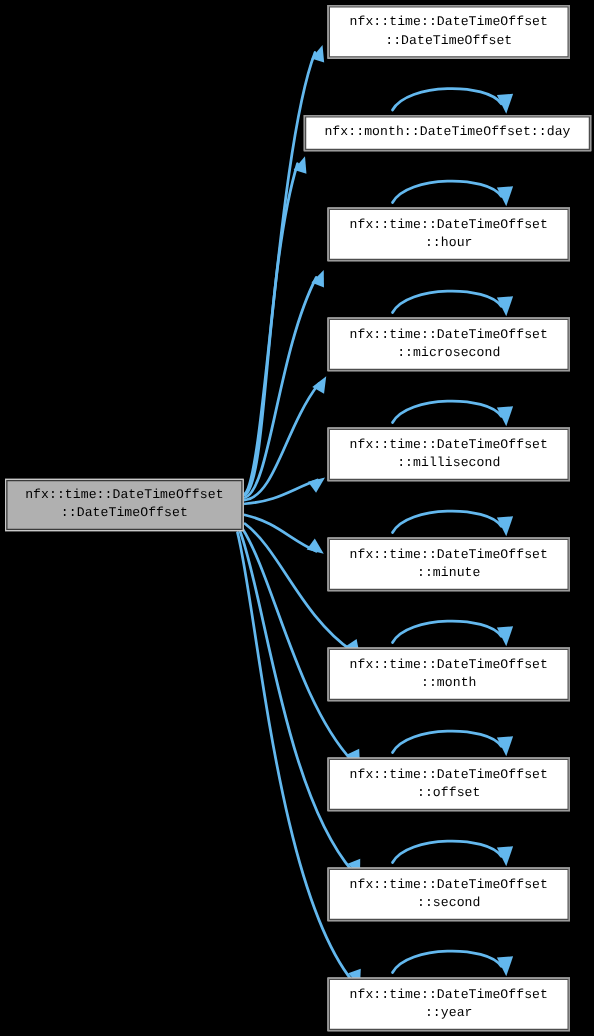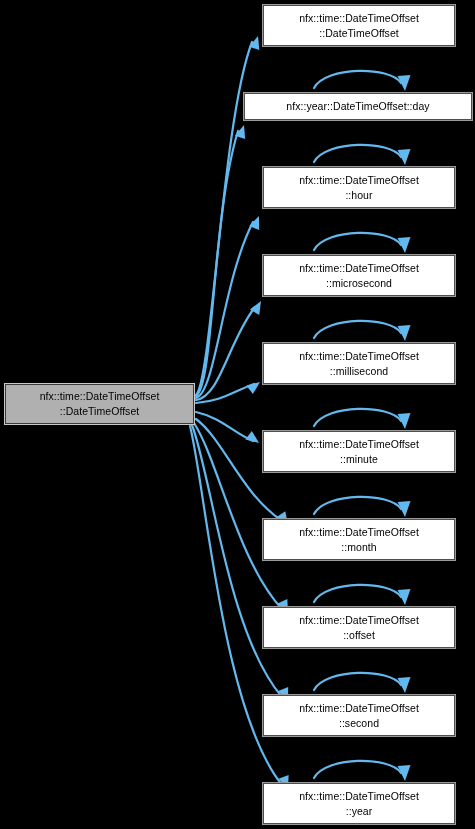--- a/index.html
+++ b/index.html
@@ -33,20 +33,21 @@
     text-align: center;
     border: 1px solid #9a9a9a;
     outline: 1px solid #4d4d4d;
     outline-offset: -2px;
     background: #ffffff;
     color: #000000;
     font-size: 10.5px;
     line-height: 15px;
     letter-spacing: 0.05px;
     white-space: pre-line;
+    font-family: Liberation Mono, monospace;
   }
   .node.root {
     background: #b0b0b0;
     border: 1px solid #c9c9c9;
     outline: 1px solid #3a3a3a;
   }
   .node-label {
     display: block;
     padding: 0 3px;
   }
@@ -93,21 +94,21 @@
       <path d="M314,690 C326,668 390,668 401,685" fill="none" stroke="#63b8ee" stroke-width="2.2" stroke-linecap="round"></path>
       <polygon points="405,693 397.5,678 410.5,677" fill="#63b8ee"></polygon>
       <path d="M314,778 C326,756 390,756 401,773" fill="none" stroke="#63b8ee" stroke-width="2.2" stroke-linecap="round"></path>
       <polygon points="405,781 397.5,766 410.5,765" fill="#63b8ee"></polygon>
     </svg>
   <div id="nodes">
       <div class="node root" style="left: 4px; top: 383px; width: 191px; height: 42px;"><span class="node-label">nfx::time::DateTimeOffset
 ::DateTimeOffset</span></div>
       <div class="node" style="left: 262px; top: 4px; width: 194px; height: 43px;"><span class="node-label">nfx::time::DateTimeOffset
 ::DateTimeOffset</span></div>
-      <div class="node" style="left: 243px; top: 92px; width: 230px; height: 29px;"><span class="node-label">nfx::year::DateTimeOffset::day</span></div>
+      <div class="node" style="left: 243px; top: 92px; width: 230px; height: 29px;"><span class="node-label">nfx::month::DateTimeOffset::day</span></div>
       <div class="node" style="left: 262px; top: 166px; width: 194px; height: 43px;"><span class="node-label">nfx::time::DateTimeOffset
 ::hour</span></div>
       <div class="node" style="left: 262px; top: 254px; width: 194px; height: 43px;"><span class="node-label">nfx::time::DateTimeOffset
 ::microsecond</span></div>
       <div class="node" style="left: 262px; top: 342px; width: 194px; height: 43px;"><span class="node-label">nfx::time::DateTimeOffset
 ::millisecond</span></div>
       <div class="node" style="left: 262px; top: 430px; width: 194px; height: 43px;"><span class="node-label">nfx::time::DateTimeOffset
 ::minute</span></div>
       <div class="node" style="left: 262px; top: 518px; width: 194px; height: 43px;"><span class="node-label">nfx::time::DateTimeOffset
 ::month</span></div>

